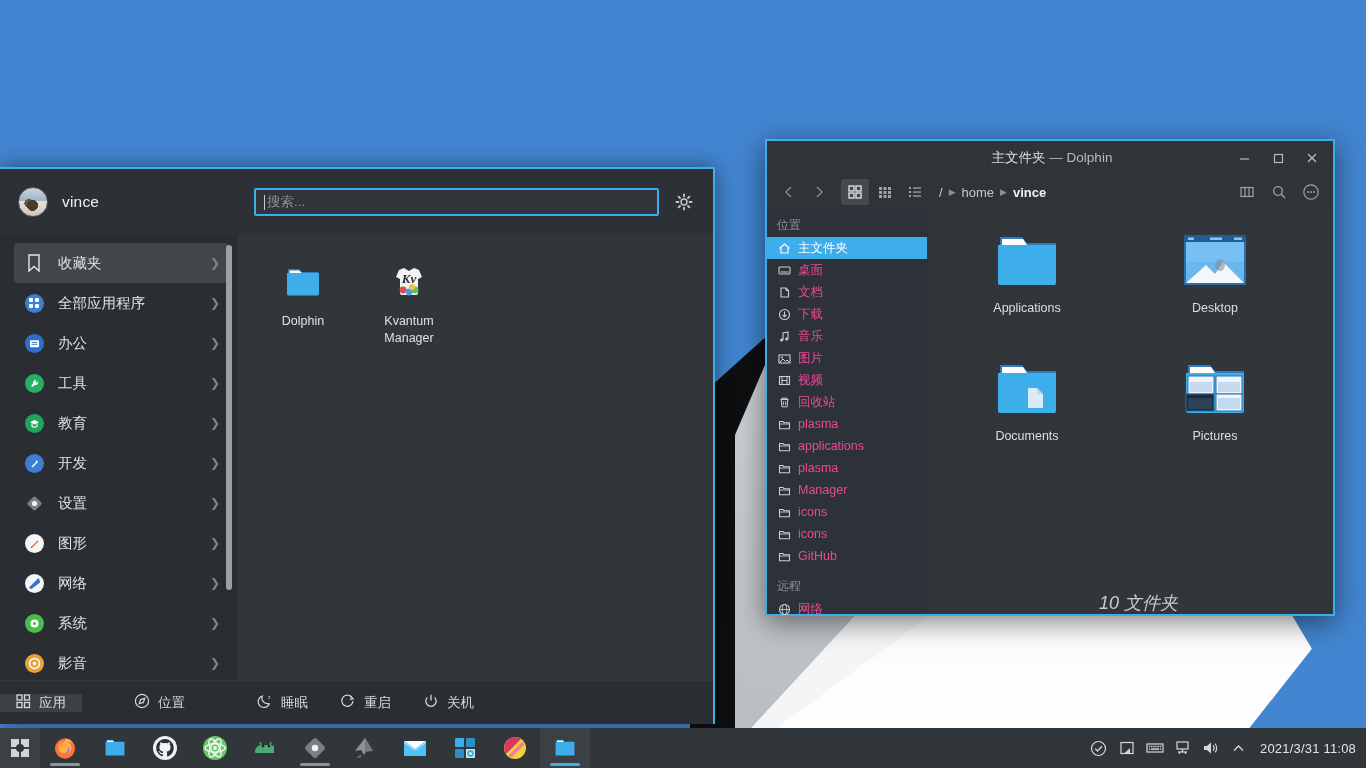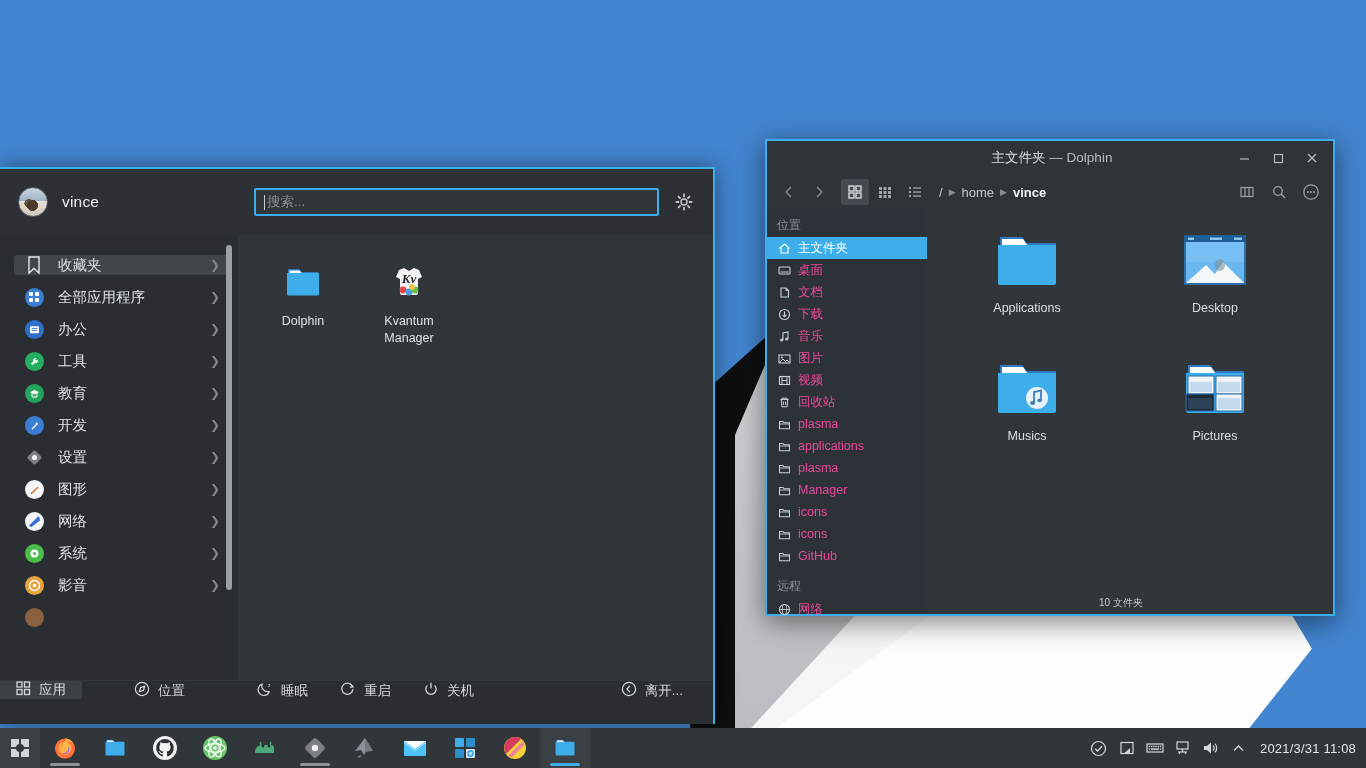--- a/index.html
+++ b/index.html
@@ -67,21 +67,21 @@
       radial-gradient(circle at 48% 62%, #4a3b2c 0 24%, rgba(0,0,0,0) 25%),
       radial-gradient(circle at 35% 55%, #6b5640 0 18%, rgba(0,0,0,0) 19%),
       linear-gradient(180deg,#c8d6e2 0%, #9fb4c6 45%, #e7e2da 46%, #cfc6b8 100%);
     border:1px solid #555b60;
     flex:0 0 30px;
   }
   .user-name { color:#eff0f1; font-size:15.5px; letter-spacing:.2px; }
 
   .cat-list { flex:1; overflow:hidden; position:relative; padding-top:8px; }
   .cat-item {
-    display:flex; align-items:center; height:20px; margin:12px 10px 0 14px;
+    display:flex; align-items:center; height:40px; margin:0 10px 0 14px;
     padding:0 8px 0 10px; border-radius:3px; gap:14px;
   }
   .cat-item.selected { background:#41464b; }
   .cat-ico { width:20px; height:20px; flex:0 0 20px; display:flex; align-items:center; justify-content:center; }
   .cat-label { color:#dfe2e5; font-size:14.5px; flex:1; }
   .cat-arrow { color:#808488; font-size:12px; }
   .circ { width:19px; height:19px; border-radius:50%; display:flex; align-items:center; justify-content:center; }
 
   .scrollbar-track {
     position:absolute; right:3px; top:4px; width:6px; bottom:4px;
@@ -113,21 +113,21 @@
     width:106px; height:100px; border-radius:3px;
     display:flex; flex-direction:column; align-items:center; padding-top:14px;
   }
   .app-cell.highlight { background:#3f4449; }
   .app-icon { width:44px; height:44px; margin-bottom:8px; }
   .app-label { color:#dfe2e5; font-size:12.5px; text-align:center; line-height:1.35; max-width:96px; }
 
   
   .menu-footer {
     height:44px; flex:0 0 44px; background:#2a2e32;
-    display:flex; align-items:flex-start; border-top:1px solid #33383d;
+    display:flex; align-items:center; border-top:1px solid #33383d;
   }
   .foot-btn {
     display:flex; align-items:center; gap:8px; padding:0 16px; color:#d6d9dc; font-size:13.5px;
   }
   .foot-btn.active { background:#3b4045; }
   .foot-spacer { flex:1; }
 
   
   .dolphin {
     position:absolute; left:765px; top:139px; width:570px; height:477px;
@@ -168,21 +168,21 @@
 
   .files { flex:1; background:#31363b; position:relative; padding:14px 0 0 0; overflow:hidden; }
   .file-grid { display:flex; flex-wrap:wrap; padding-left:6px; }
   .file-cell { width:188px; height:128px; display:flex; flex-direction:column; align-items:center; }
   .file-icon { width:86px; height:72px; margin-bottom:6px; }
   .file-label { color:#dcdfe2; font-size:12.5px; }
 
   .dph-status {
     position:absolute; left:160px; right:8px; bottom:0; height:22px;
     display:flex; align-items:center; padding-left:12px;
-    color:#c8ccd0; font-size:10px; background:transparent;
+    color:#c8ccd0; font-size:18px; background:transparent;font-style:italic;
   }
 
   
   .taskbar {
     position:absolute; left:0; bottom:0; width:1366px; height:40px;
     background:#31363b; display:flex; align-items:center;
   }
   .launcher {
     width:40px; height:40px; display:flex; align-items:center; justify-content:center;
     background:#3b4045;
@@ -499,36 +499,34 @@
                 <rect x="62" y="14.5" width="8" height="2.5" fill="#8fc4ef"></rect>
                 <rect x="14" y="19" width="58" height="41" fill="#6ab6ef"></rect>
                 <rect x="14" y="19" width="58" height="20" fill="#78c0f4"></rect>
                 <path d="M14 60l20-18 9 9 8-12 21 21z" fill="#f3f7fa"></path>
                 <ellipse cx="48" cy="42" rx="5" ry="6" fill="#7e8a94" opacity=".55"></ellipse>
               </svg>
             </div>
             <div class="file-label">Desktop</div>
           </div>
 
-
-
           <div class="file-cell">
             <div class="file-icon">
               <svg width="86" height="72" viewBox="0 0 86 72">
                 <path d="M16 14h22l5 6h29v5H16z" fill="#2e7bc4"></path>
                 <path d="M18 16h21l4 6h29v7H18z" fill="#ffffff"></path>
                 <path d="M14 22h58v38a2 2 0 0 1-2 2H16a2 2 0 0 1-2-2z" fill="#3daee9"></path>
-                <circle cx="53" cy="47" r="11" fill="#e7f1fa"></circle>
-                <path d="M50 52V41l7-1.5V49" fill="none" stroke="#3a7fba" stroke-width="1.8"></path>
-                <ellipse cx="48.6" cy="52" rx="2.5" ry="2" fill="#3a7fba"></ellipse>
-                <ellipse cx="55.6" cy="49.3" rx="2.3" ry="1.9" fill="#3a7fba"></ellipse>
+                <path d="M44 37h9l6 6v14H44z" fill="#dbeaf7"></path>
+                <path d="M53 37v6h6" fill="#b9d6ef"></path>
               </svg>
             </div>
-            <div class="file-label">Musics</div>
-          </div>
+            <div class="file-label">Documents</div>
+          </div>
+
+
 
           <div class="file-cell">
             <div class="file-icon">
               <svg width="86" height="72" viewBox="0 0 86 72">
                 <path d="M16 14h22l5 6h29v5H16z" fill="#2e7bc4"></path>
                 <path d="M18 16h21l4 6h29v7H18z" fill="#ffffff"></path>
                 <path d="M14 22h58v38a2 2 0 0 1-2 2H16a2 2 0 0 1-2-2z" fill="#3daee9"></path>
                 <g>
                   <rect x="16" y="25" width="26" height="18" fill="#f0f4f8" stroke="#2a6fae"></rect>
                   <rect x="18" y="31" width="22" height="10" fill="#c4d9ee"></rect>
@@ -816,29 +814,20 @@
       <div class="foot-btn">
         <span>
           <svg width="16" height="16" viewBox="0 0 16 16">
               <path d="M4.4 4.4a5.2 5.2 0 1 0 7.2 0" fill="none" stroke="#d6d9dc" stroke-width="1.3"></path>
               <line x1="8" y1="1.8" x2="8" y2="7.6" stroke="#d6d9dc" stroke-width="1.3"></line>
             </svg>
         </span>
         <span>关机</span>
       </div>
       <div class="foot-spacer"></div>
-      <div class="foot-btn" style="padding-right:30px">
-        <span>
-          <svg width="16" height="16" viewBox="0 0 16 16">
-              <circle cx="8" cy="8" r="6.6" fill="none" stroke="#d6d9dc" stroke-width="1.2"></circle>
-              <polyline points="9,4.8 5.8,8 9,11.2" fill="none" stroke="#d6d9dc" stroke-width="1.2"></polyline>
-            </svg>
-        </span>
-        <span>离开...</span>
-      </div>
     </div>
   </div>
 
   <div class="taskbar">
 
     <div class="launcher">
       <svg width="22" height="22" viewBox="0 0 22 22">
         <path d="M2 2h8v8H2z" fill="#d3d6d9"></path>
         <path d="M12 2h8v8h-8z" fill="#d3d6d9"></path>
         <path d="M2 12h8v8H2z" fill="#d3d6d9"></path>

